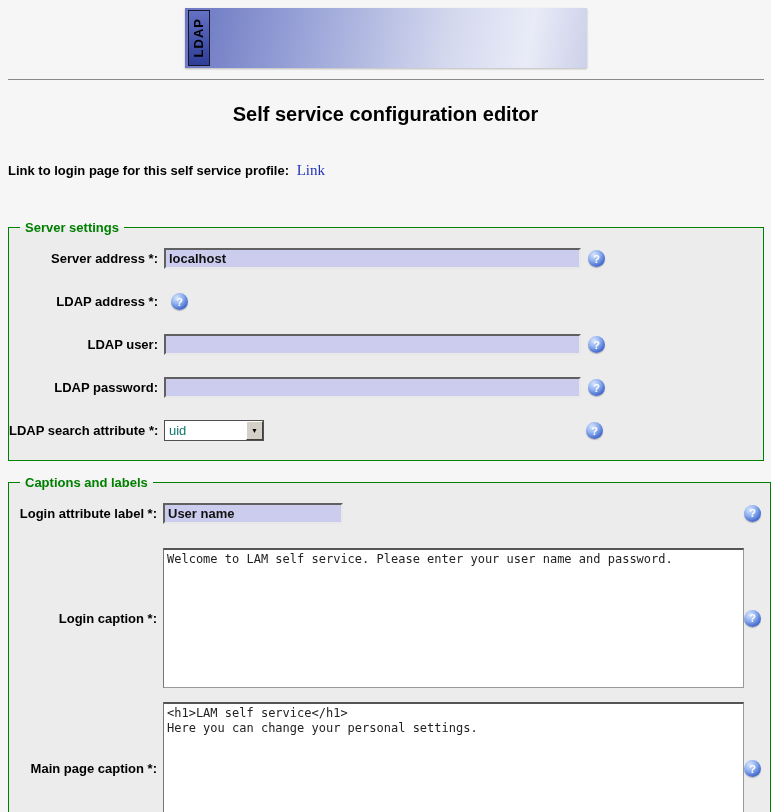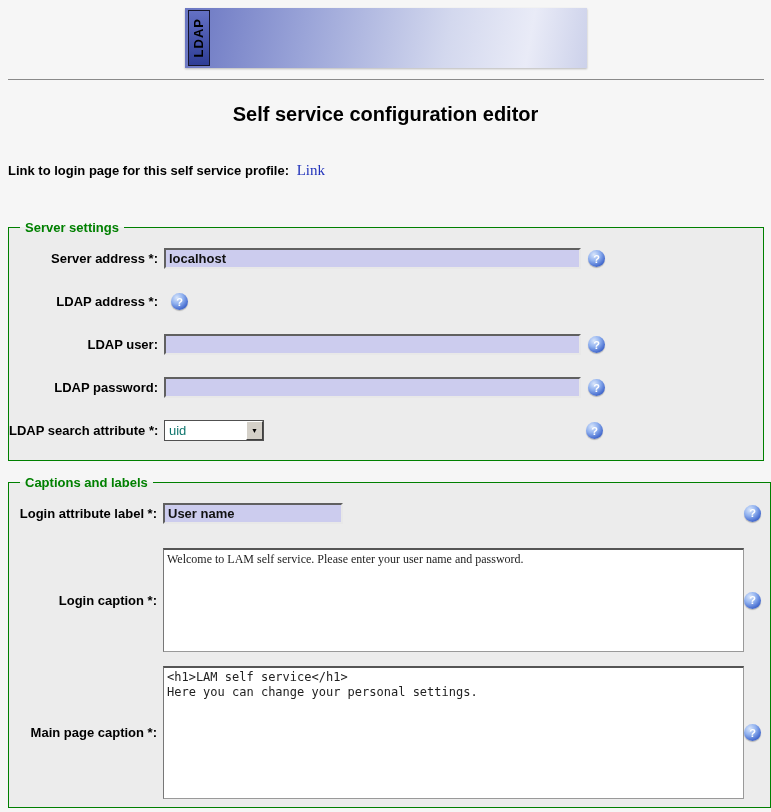--- a/index.html
+++ b/index.html
@@ -186,21 +186,21 @@
     border-bottom: 1px solid #999999;
     font-family: "DejaVu Sans Mono", "Liberation Mono", monospace;
     font-size: 12px;
     line-height: 15px;
     color: #222;
     padding: 2px 3px;
     resize: none;
     outline: none;
     overflow: hidden;
   }
-  .area-login { height: 104px; font-family: Liberation Serif, serif; }
+  .area-login { height: 140px; }
   .area-main  { height: 133px; }
 
   .f2-row1 { height: 42px; }
   .f2-row2 { margin-top: 14px; }
   .f2-row3 { margin-top: 14px; }
 </style>
 </head>
 <body>
 
 <div>

